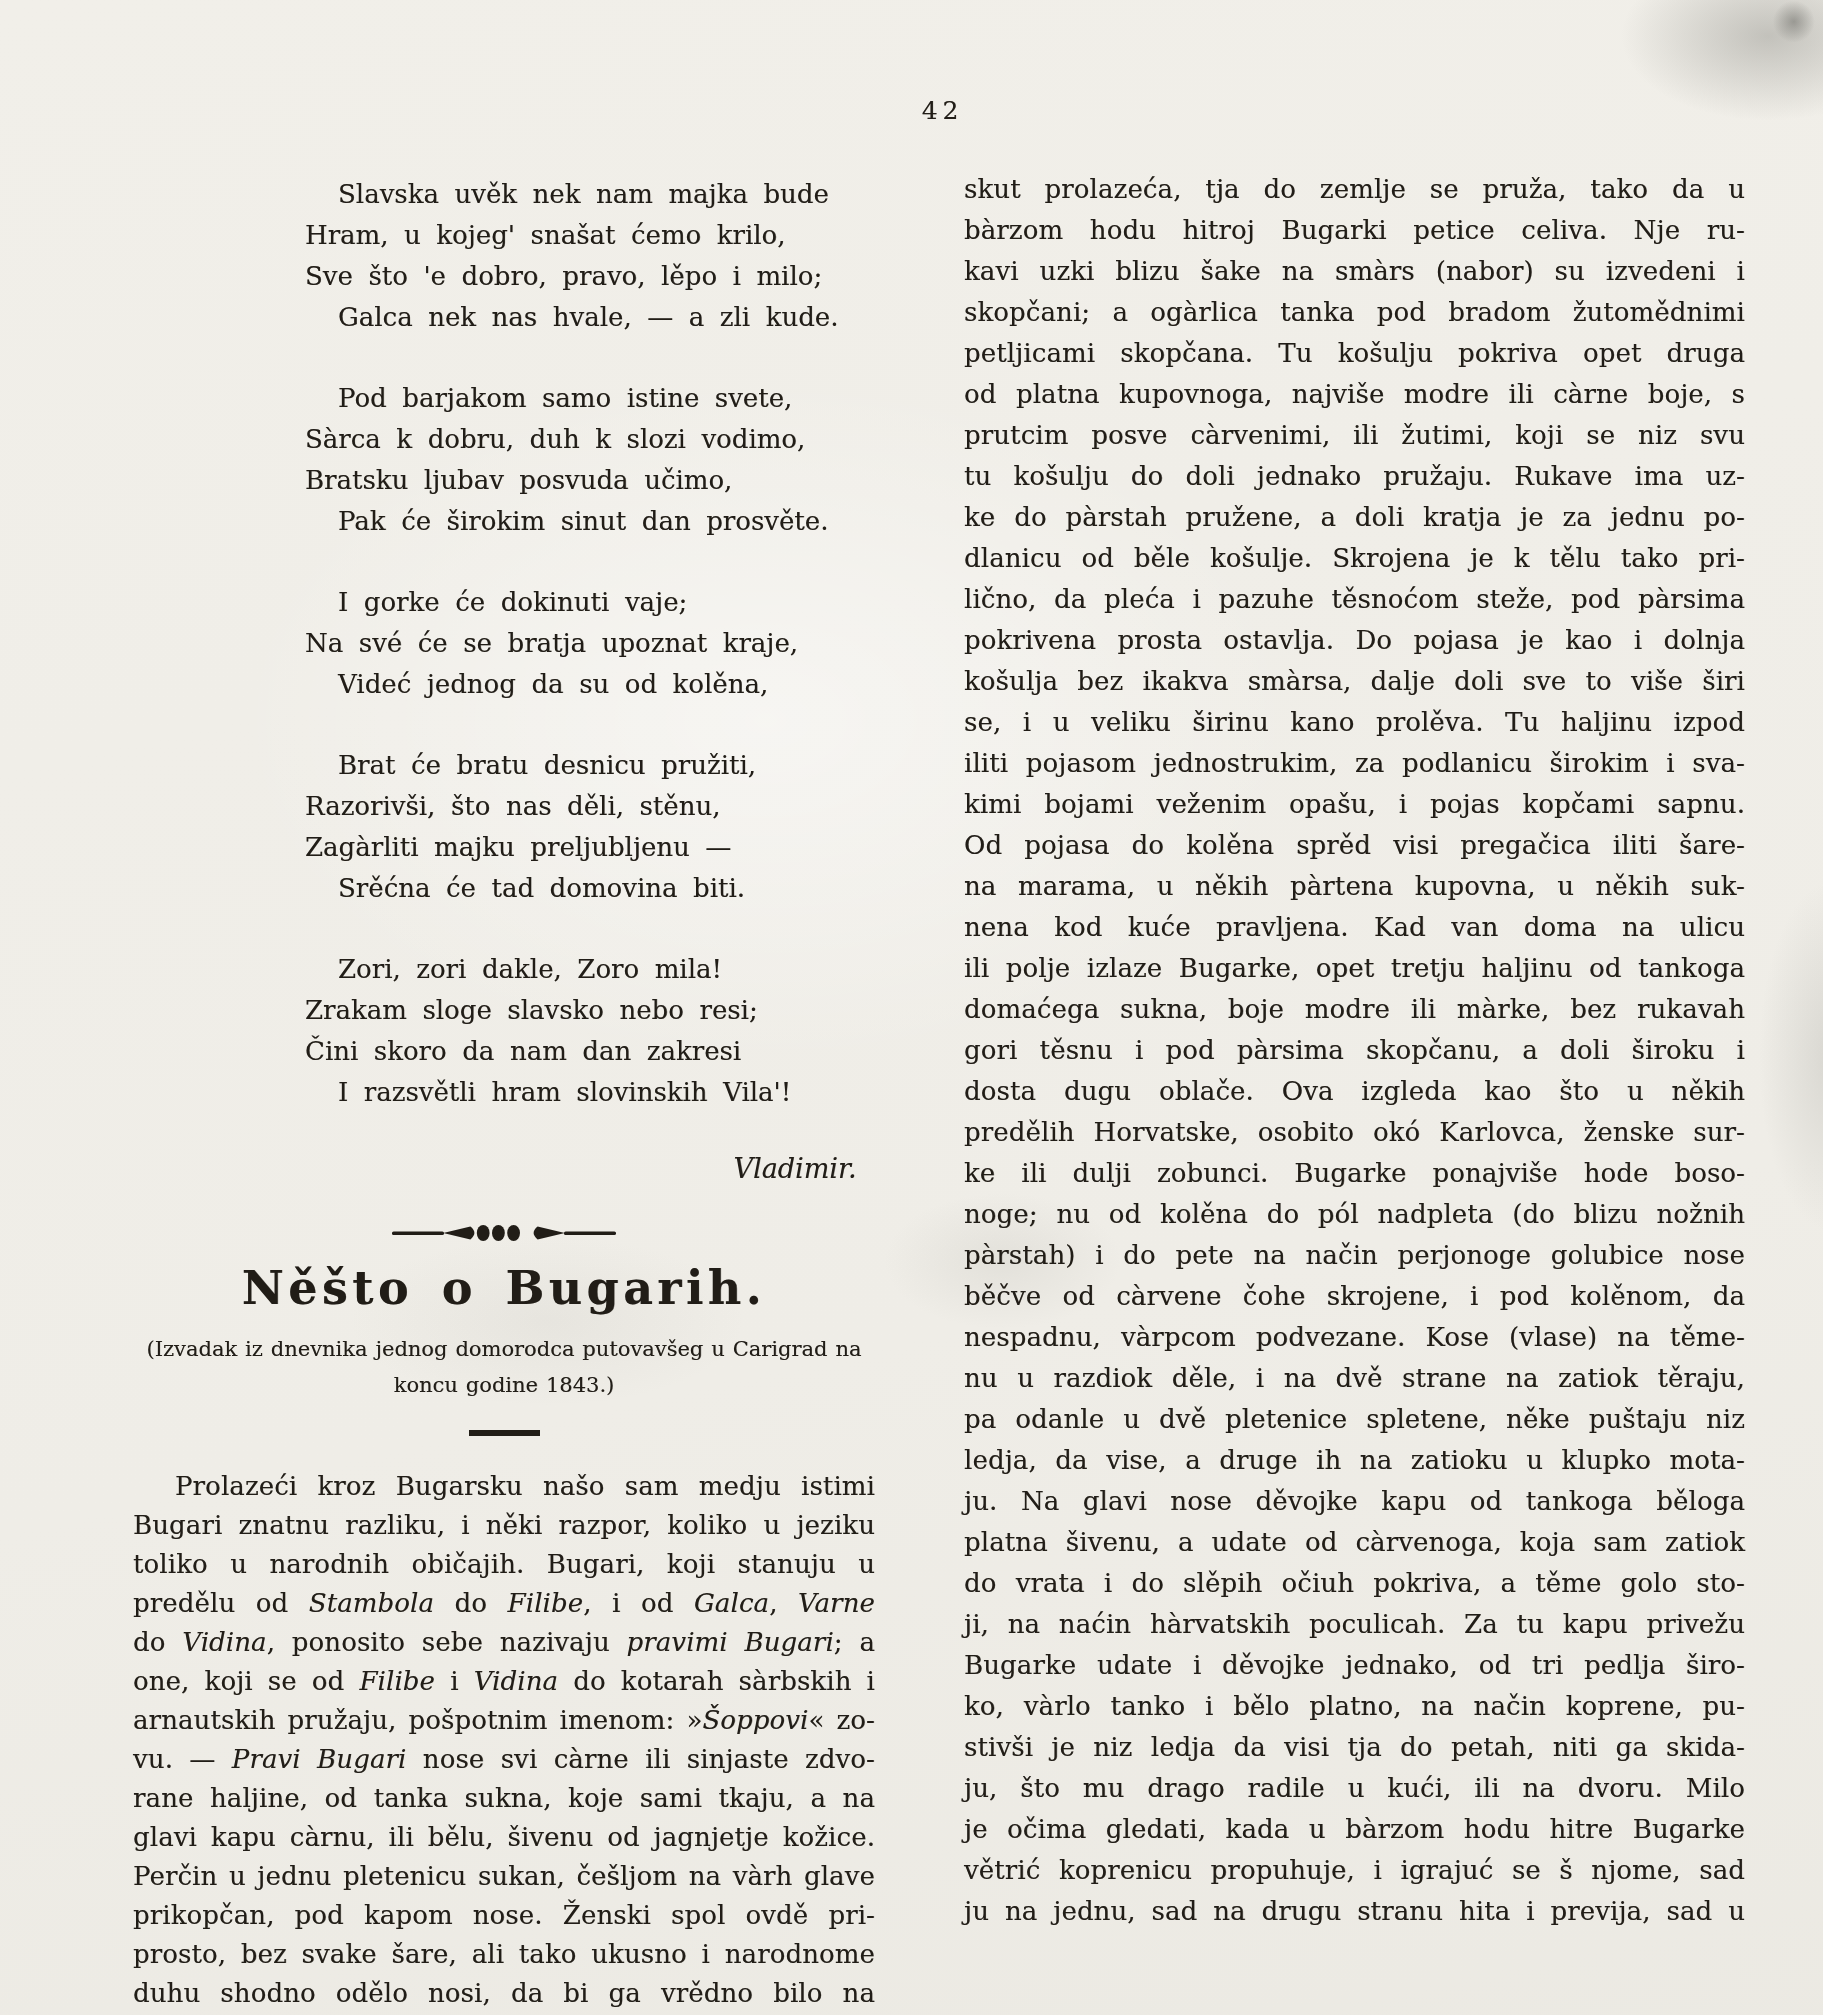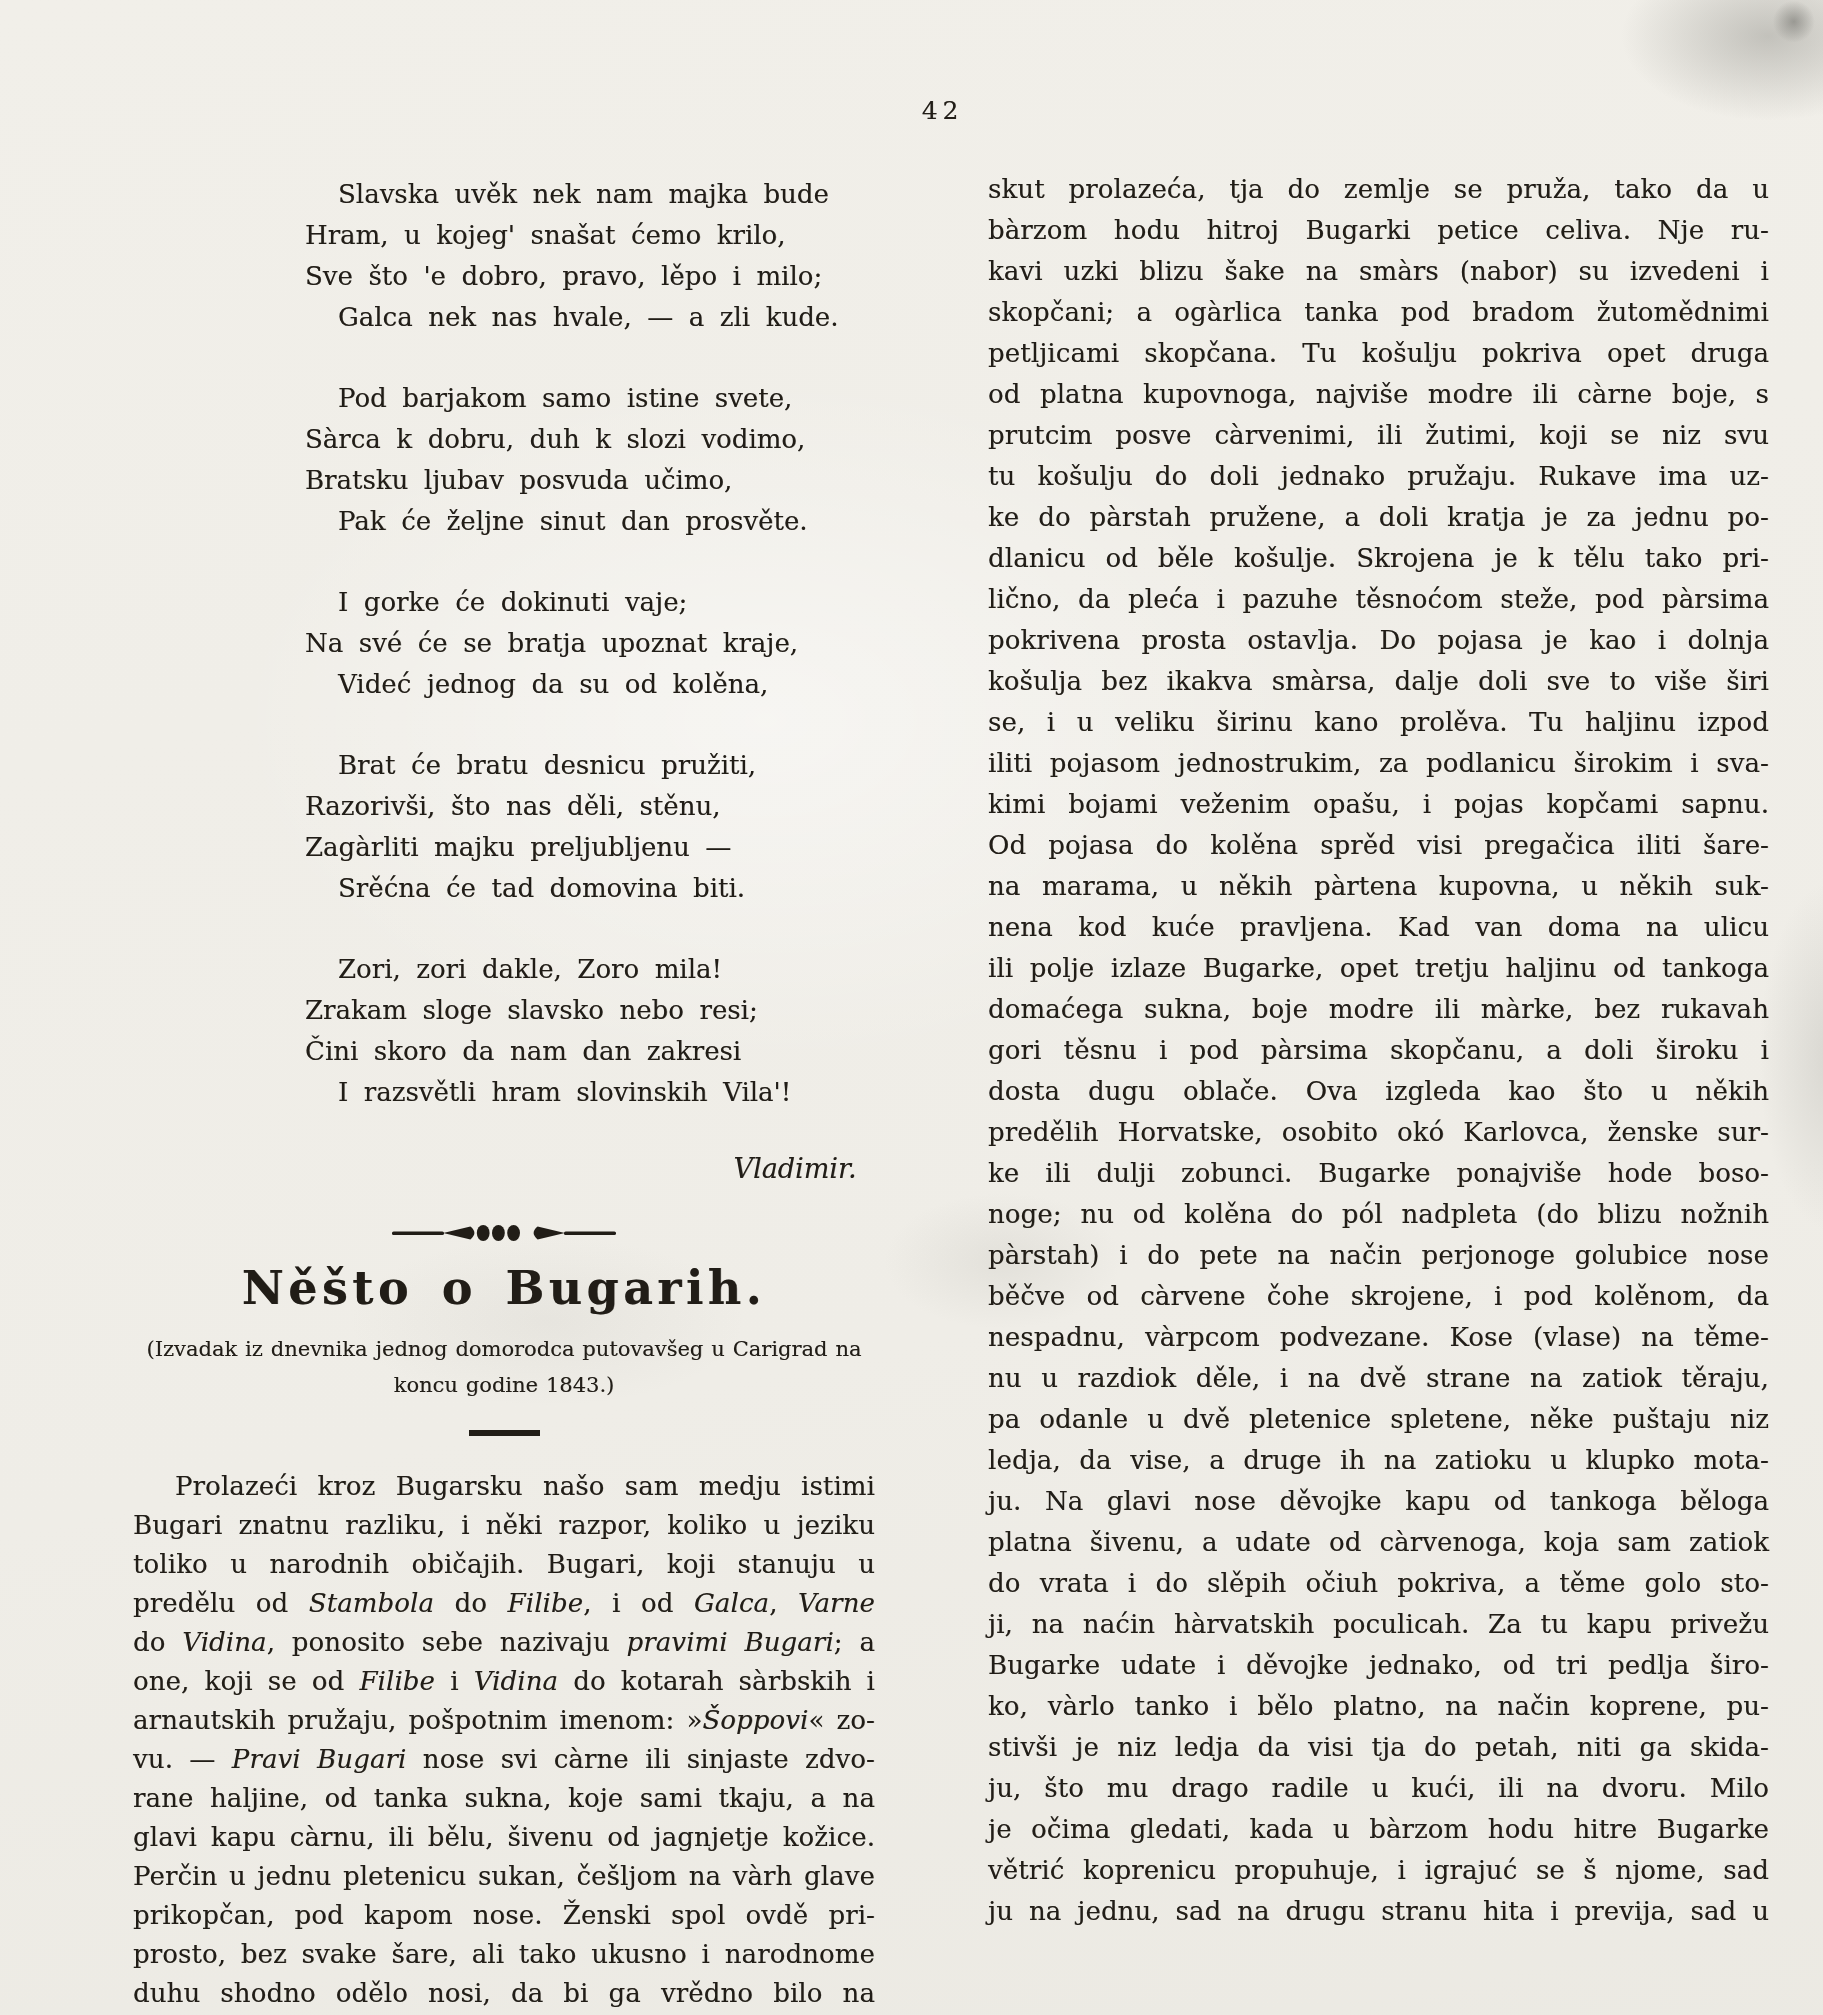--- a/index.html
+++ b/index.html
@@ -25,21 +25,21 @@
       linear-gradient(168deg, #f1efe9 0%, #efede7 55%, #eae8e1 100%);
     text-shadow:0.3px 0.3px 0 rgba(33,29,23,.45);
   }
   .page-number {
     position:absolute; top:96px; left:0; right:0;
     text-align:center; font-size:25px; letter-spacing:4.8px;
     transform:translateX(31px);
   }
   .col { position:absolute; }
   .col-left { left:133px; top:174px; width:742px; }
-  .col-right { left:964px; top:169px; width:781px;margin-left:24px; }
+  .col-right { left:964px; top:169px; width:781px; }
 
   .poem { margin-left:172px; font-size:26px; line-height:41px; word-spacing:0.28em; }
   .stanza { margin-bottom:40px; }
   .stanza .poem-line:first-child,
   .stanza .poem-line:last-child { padding-left:33px; }
 
   .signature {
     margin-top:6px; padding-right:18.5px;
     text-align:right; font-style:italic; font-size:27px; word-spacing:.1em;
   }
@@ -72,21 +72,21 @@
         <div class="stanza">
           <div class="poem-line">Slavska uvěk nek nam majka bude</div>
           <div class="poem-line">Hram, u kojeg' snašat ćemo krilo,</div>
           <div class="poem-line">Sve što 'e dobro, pravo, lěpo i milo;</div>
           <div class="poem-line">Galca nek nas hvale, — a zli kude.</div>
         </div>
         <div class="stanza">
           <div class="poem-line">Pod barjakom samo istine svete,</div>
           <div class="poem-line">Sàrca k dobru, duh k slozi vodimo,</div>
           <div class="poem-line">Bratsku ljubav posvuda učimo,</div>
-          <div class="poem-line">Pak će željne sinut dan prosvěte.</div>
+          <div class="poem-line">Pak će širokim sinut dan prosvěte.</div>
         </div>
         <div class="stanza">
           <div class="poem-line">I gorke će dokinuti vaje;</div>
           <div class="poem-line">Na své će se bratja upoznat kraje,</div>
           <div class="poem-line">Videć jednog da su od kolěna,</div>
         </div>
         <div class="stanza">
           <div class="poem-line">Brat će bratu desnicu pružiti,</div>
           <div class="poem-line">Razorivši, što nas děli, stěnu,</div>
           <div class="poem-line">Zagàrliti majku preljubljenu —</div>

